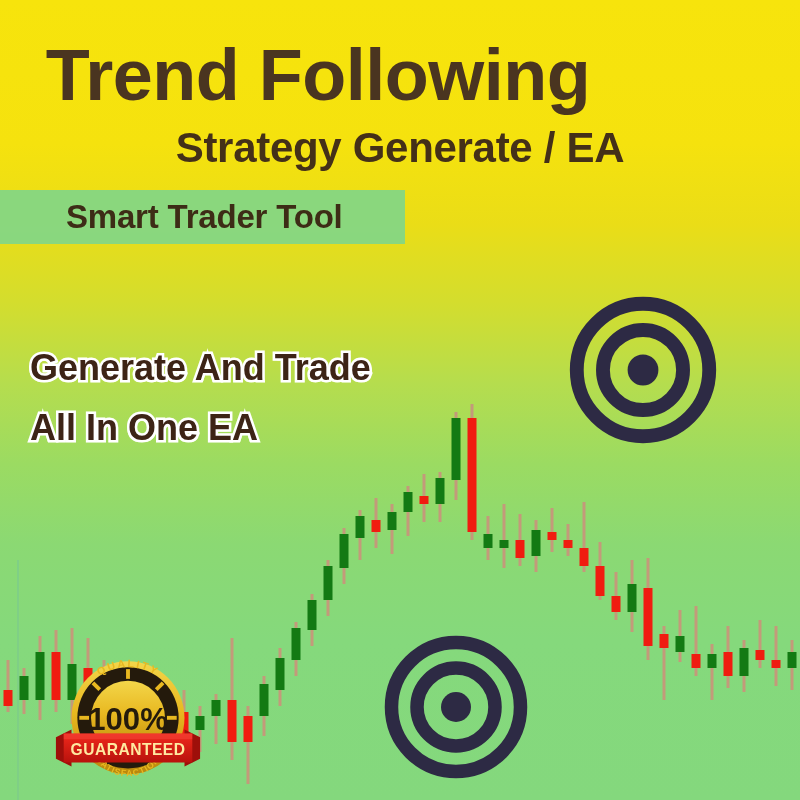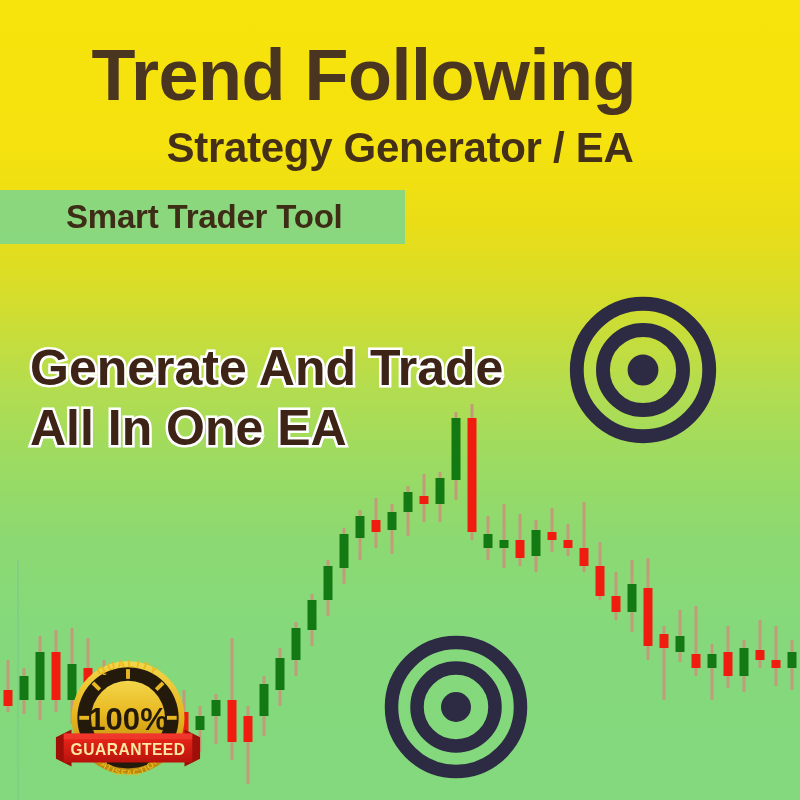--- a/index.html
+++ b/index.html
@@ -42,21 +42,21 @@
     left: 0;
     top: 0;
     width: 800px;
     z-index: 3;
   }
   #title-main {
     position: absolute;
     left: 0;
     top: 36px;
     width: 636px;
-    text-align: right;
+    text-align: center;
     font-size: 72px;
     line-height: 78px;
     font-weight: 700;
     color: #4a3520;
     letter-spacing: -0.5px;
     white-space: nowrap;
   }
   #title-sub {
     position: absolute;
     left: 0;
@@ -96,21 +96,21 @@
   }
 
   
   #hero-block {
     position: absolute;
     left: 30px;
     top: 338px;
     z-index: 3;
   }
   .hero-line {
-    font-size: 50px;
+    font-size: 36px;
     line-height: 60px;
     font-weight: 700;
     color: #3d2416;
     letter-spacing: 0px;
     white-space: nowrap;
     -webkit-text-stroke: 5px #ffffff;
     paint-order: stroke fill;
     text-shadow:
        2px 2px 0 rgba(255,255,255,0.9),
       -2px 2px 0 rgba(255,255,255,0.9);
@@ -310,21 +310,21 @@
       <path d="M 6,104 L 22,96 L 22,134 L 6,126 Z" fill="#9e0f0a"></path>
       <path d="M 154,104 L 138,96 L 138,134 L 154,126 Z" fill="#9e0f0a"></path>
       <path d="M 14,100 L 146,100 L 146,130 L 14,130 Z" fill="url(#redGrad)"></path>
       <path d="M 14,100 L 146,100 L 146,106 L 14,106 Z" fill="#f4463a" opacity="0.55"></path>
     </g>
     <text class="seal-ribbon-text" x="80" y="122" font-size="16" fill="#ffe9a0" text-anchor="middle" letter-spacing="0.5">GUARANTEED</text>
   </svg>
 
   <div id="headline-block">
     <div id="title-main">Trend Following</div>
-    <div id="title-sub">Strategy Generator / EA</div>
+    <div id="title-sub">Strategy Generate / EA</div>
   </div>
 
   <div id="badge-strip"></div>
   <div id="badge-strip-label">Smart Trader Tool</div>
 
   <div id="hero-block">
     <div class="hero-line">Generate And Trade</div>
     <div class="hero-line">All In One EA</div>
   </div>
 

